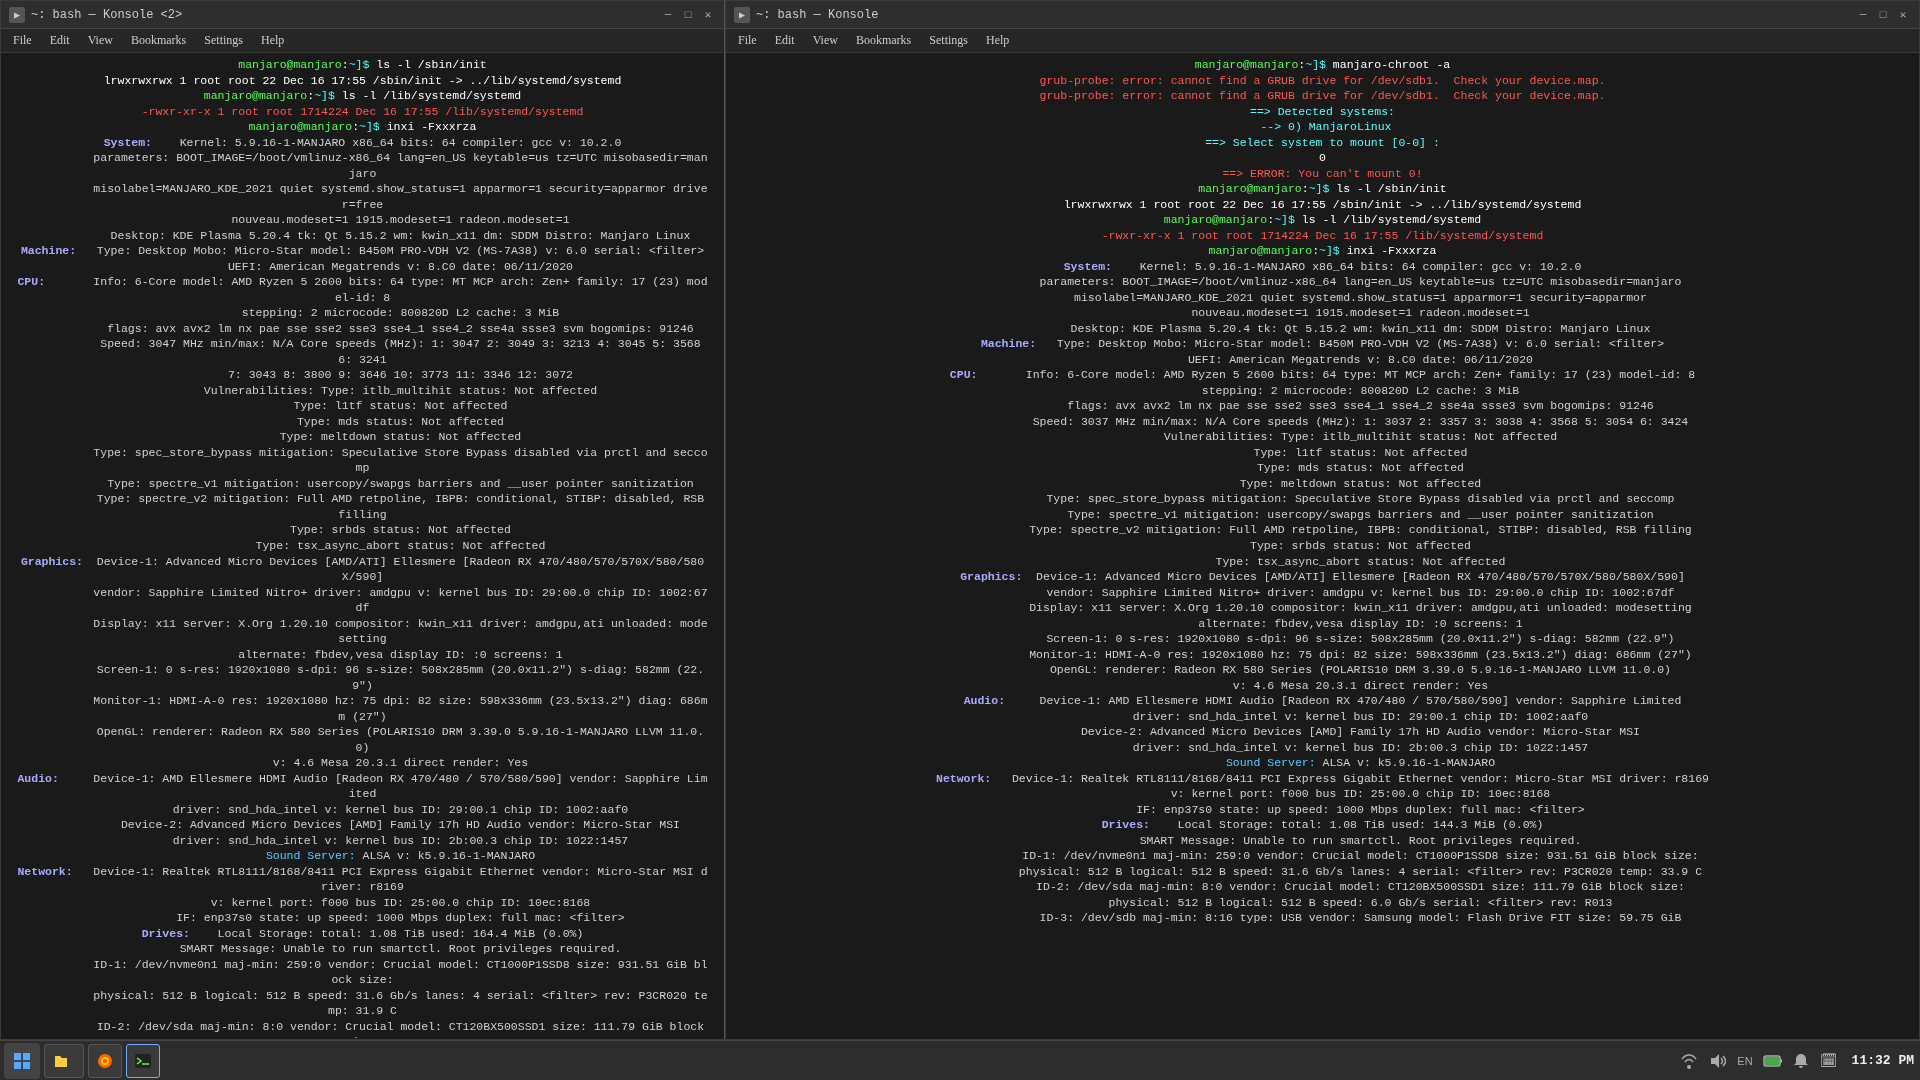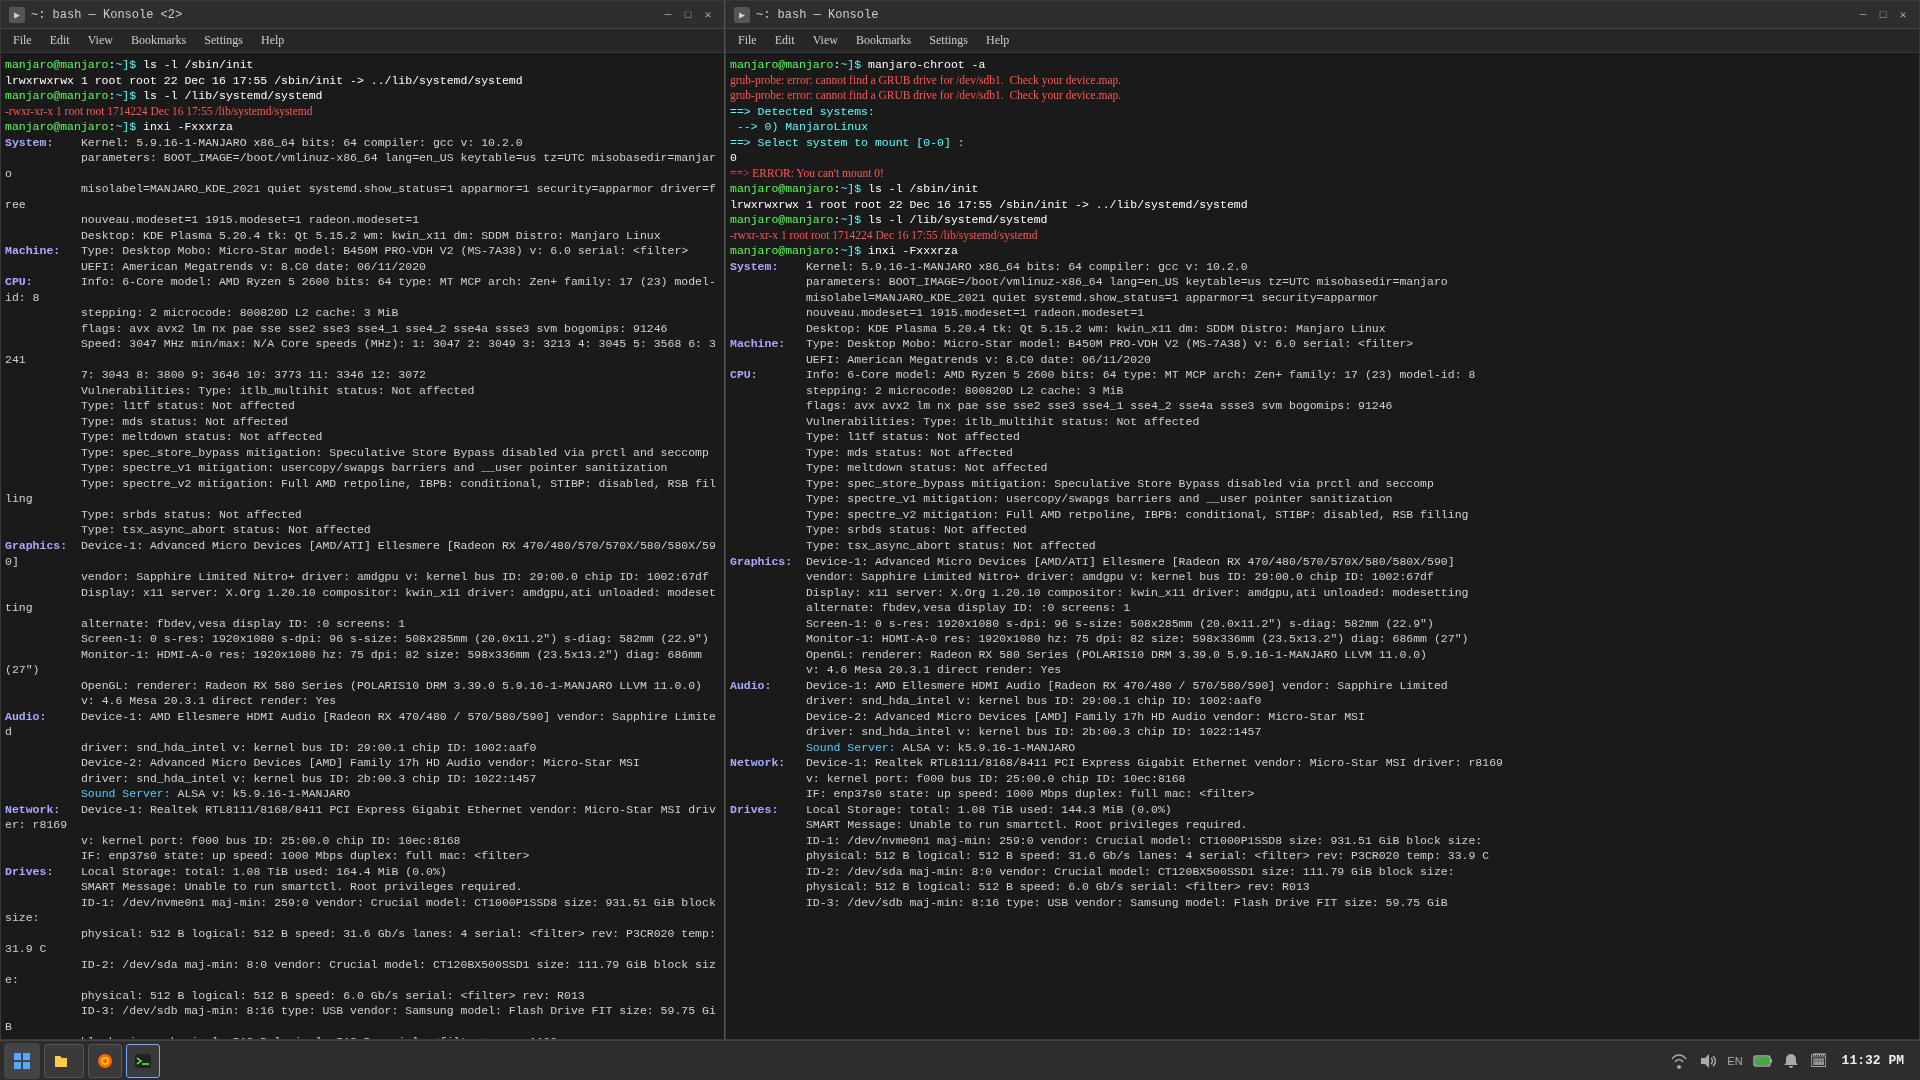--- a/index.html
+++ b/index.html
@@ -54,21 +54,20 @@
       border: 1px solid #555;
       border-radius: 3px;
       cursor: pointer;
       color: #ccc;
       font-size: 11px;
     }
     .taskbar-right {
       display: flex;
       align-items: center;
       gap: 6px;
-      padding-right: 10px;
       color: #ccc;
       font-size: 12px;
     }
     .tray-icon {
       width: 22px;
       height: 22px;
       display: flex;
       align-items: center;
       justify-content: center;
       font-size: 14px;
@@ -167,32 +166,33 @@
       color: #ccc;
       font-family: Liberation Serif, serif;
       font-size: 12px;
       cursor: pointer;
       border-radius: 2px;
     }
 
     .terminal-content {
       flex: 1;
       overflow: hidden;
-      padding: 4px 4px;
+      padding: 4px 16px;
       font-size: 11.5px;
       line-height: 1.35;
       color: #d0d0d0;
       background: #1a1a1a;
+      text-align: center;
     }
 
     
     .c-green { color: #55ff55; }
     .c-teal { color: #55ffff; }
     .c-white { color: #ffffff; }
-    .c-red { color: #ff5555; font-family: Liberation Serif, serif; }
+    .c-red { color: #ff5555; }
     .line { display: block; white-space: pre-wrap; word-break: break-all; }
 
     
     .lbl { color: #aaaaff; font-weight: bold; }
     .lbl2 { color: #55ccff; }
     .val { color: #d0d0d0; }
   </style>
 </head>
 <body>
 
@@ -310,20 +310,21 @@
 <span class="line"><span class="lbl">System:</span>    <span class="val">Kernel: 5.9.16-1-MANJARO x86_64 bits: 64 compiler: gcc v: 10.2.0</span></span>
 <span class="line">           <span class="val">parameters: BOOT_IMAGE=/boot/vmlinuz-x86_64 lang=en_US keytable=us tz=UTC misobasedir=manjaro</span></span>
 <span class="line">           <span class="val">misolabel=MANJARO_KDE_2021 quiet systemd.show_status=1 apparmor=1 security=apparmor</span></span>
 <span class="line">           <span class="val">nouveau.modeset=1 1915.modeset=1 radeon.modeset=1</span></span>
 <span class="line">           <span class="val">Desktop: KDE Plasma 5.20.4 tk: Qt 5.15.2 wm: kwin_x11 dm: SDDM Distro: Manjaro Linux</span></span>
 <span class="line"><span class="lbl">Machine:</span>   <span class="val">Type: Desktop Mobo: Micro-Star model: B450M PRO-VDH V2 (MS-7A38) v: 6.0 serial: &lt;filter&gt;</span></span>
 <span class="line">           <span class="val">UEFI: American Megatrends v: 8.C0 date: 06/11/2020</span></span>
 <span class="line"><span class="lbl">CPU:</span>       <span class="val">Info: 6-Core model: AMD Ryzen 5 2600 bits: 64 type: MT MCP arch: Zen+ family: 17 (23) model-id: 8</span></span>
 <span class="line">           <span class="val">stepping: 2 microcode: 800820D L2 cache: 3 MiB</span></span>
 <span class="line">           <span class="val">flags: avx avx2 lm nx pae sse sse2 sse3 sse4_1 sse4_2 sse4a ssse3 svm bogomips: 91246</span></span>
+<span class="line">           <span class="val">Speed: 3037 MHz min/max: N/A Core speeds (MHz): 1: 3037 2: 3357 3: 3038 4: 3568 5: 3054 6: 3424</span></span>
 <span class="line">           <span class="val">Vulnerabilities: Type: itlb_multihit status: Not affected</span></span>
 <span class="line">           <span class="val">Type: l1tf status: Not affected</span></span>
 <span class="line">           <span class="val">Type: mds status: Not affected</span></span>
 <span class="line">           <span class="val">Type: meltdown status: Not affected</span></span>
 <span class="line">           <span class="val">Type: spec_store_bypass mitigation: Speculative Store Bypass disabled via prctl and seccomp</span></span>
 <span class="line">           <span class="val">Type: spectre_v1 mitigation: usercopy/swapgs barriers and __user pointer sanitization</span></span>
 <span class="line">           <span class="val">Type: spectre_v2 mitigation: Full AMD retpoline, IBPB: conditional, STIBP: disabled, RSB filling</span></span>
 <span class="line">           <span class="val">Type: srbds status: Not affected</span></span>
 <span class="line">           <span class="val">Type: tsx_async_abort status: Not affected</span></span>
 <span class="line"><span class="lbl">Graphics:</span>  <span class="val">Device-1: Advanced Micro Devices [AMD/ATI] Ellesmere [Radeon RX 470/480/570/570X/580/580X/590]</span></span>

